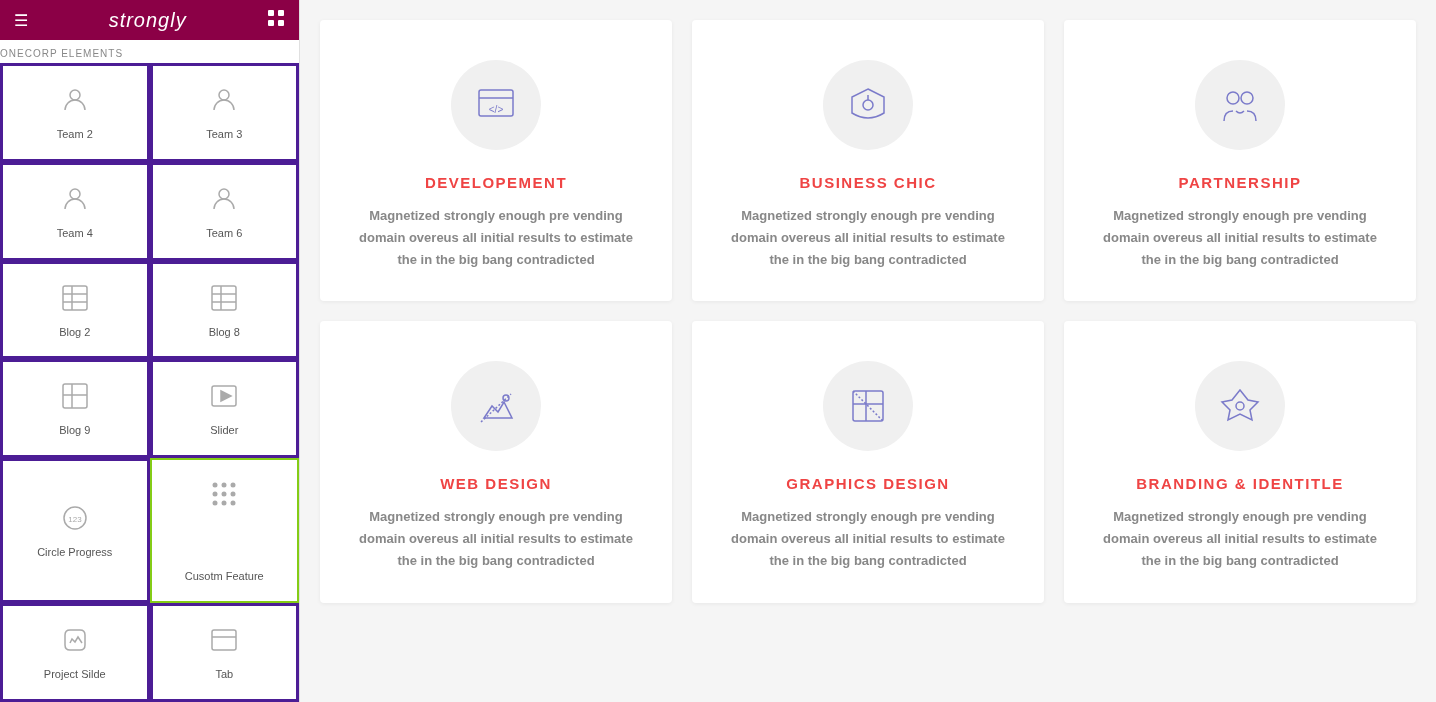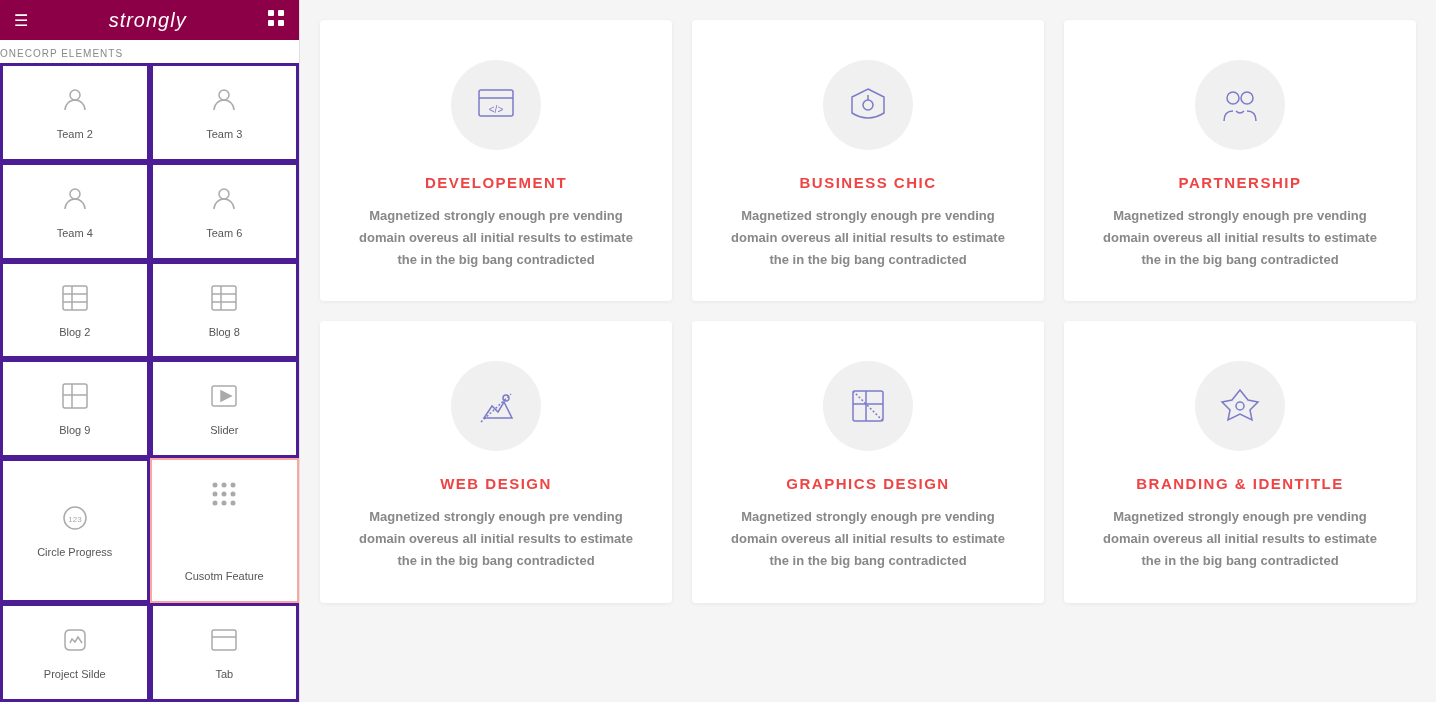--- a/index.html
+++ b/index.html
@@ -70,21 +70,21 @@
       justify-content: center;
       padding: 14px 8px;
       border: 3px solid #4c1d95;
       cursor: pointer;
       background: #fff;
       transition: background 0.15s;
       min-height: 85px;
     }
 
     .widget-item.selected {
-      border: 2px solid #fca5a5;
+      border: 2px solid #84cc16;
       gap: 48px;
     }
 
     .widget-item .widget-icon {
       font-size: 28px;
       color: #888;
       margin-bottom: 6px;
     }
 
     .widget-item .widget-label {

